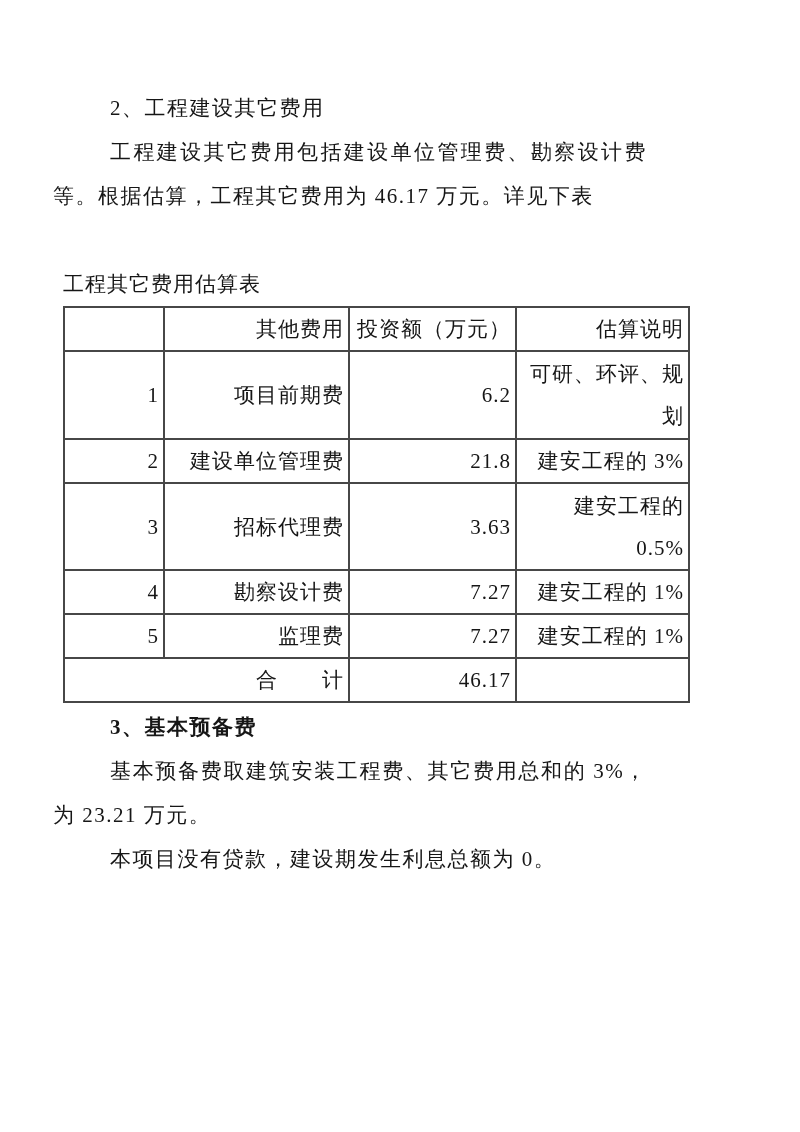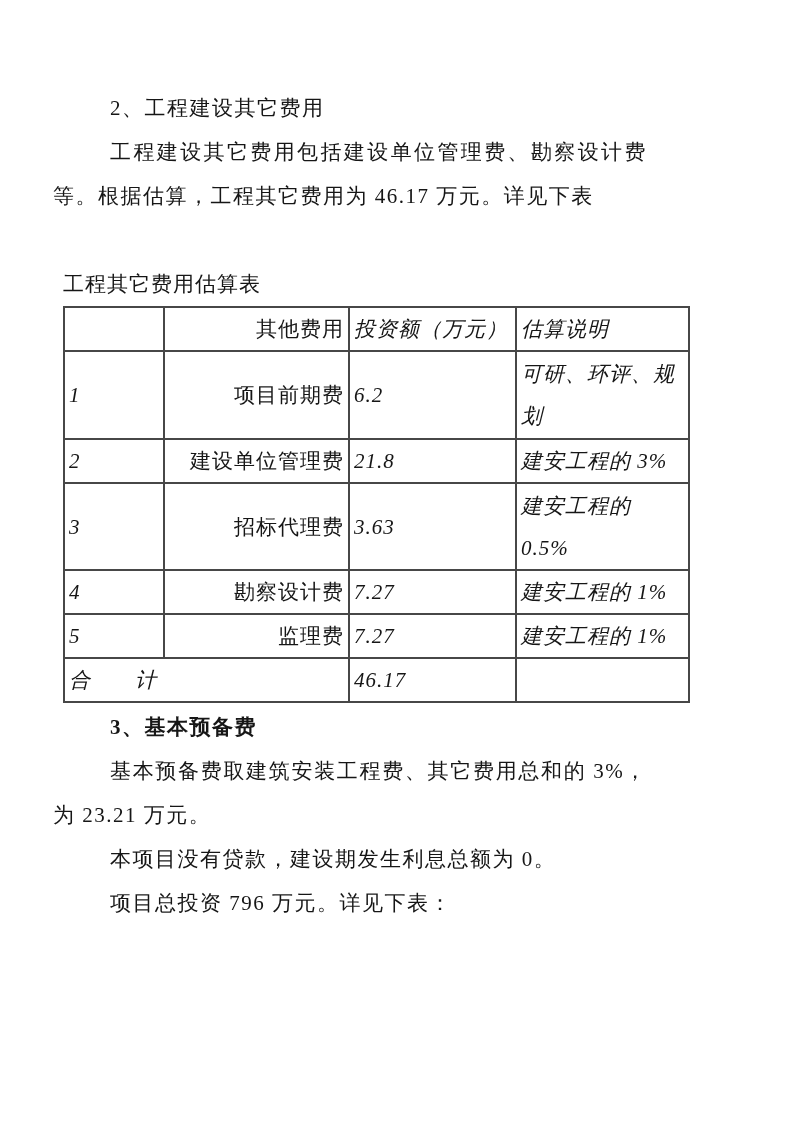--- a/index.html
+++ b/index.html
@@ -33,21 +33,21 @@
     margin-left: 10px;
   }
   table.cost td {
     border: 2px solid #474747;
     line-height: 42px;
     padding: 0 4px;
     vertical-align: middle;
     letter-spacing: 1px;
     overflow: hidden;
   }
-  td.center { text-align: left; font-style: italic; }
+  td.center { text-align: right; }
   td.left { text-align: right; padding-left: 13px; }
   tr.rh { height: 38px; }
   tr.r1 { height: 88px; }
   tr.r2 { height: 40px; }
   tr.r3 { height: 87px; }
   tr.r4 { height: 44px; }
   tr.r5 { height: 41px; }
   tr.rt { height: 43px; }
   .after-table { margin-top: 2px; font-weight: bold; }
 </style>
@@ -115,15 +115,14 @@
   </table>
 
   <p class="indent after-table">3、基本预备费</p>
 
   <p class="indent justify">基本预备费取建筑安装工程费、其它费用总和的 3%，为 23.21 万元。</p>
 
 
   <p class="indent">本项目没有贷款，建设期发生利息总额为 0。</p>
 
 
-  <p class="indent">项目总投资 796 万元。详见下表：</p>
 
 </div>
 
 </body></html>

